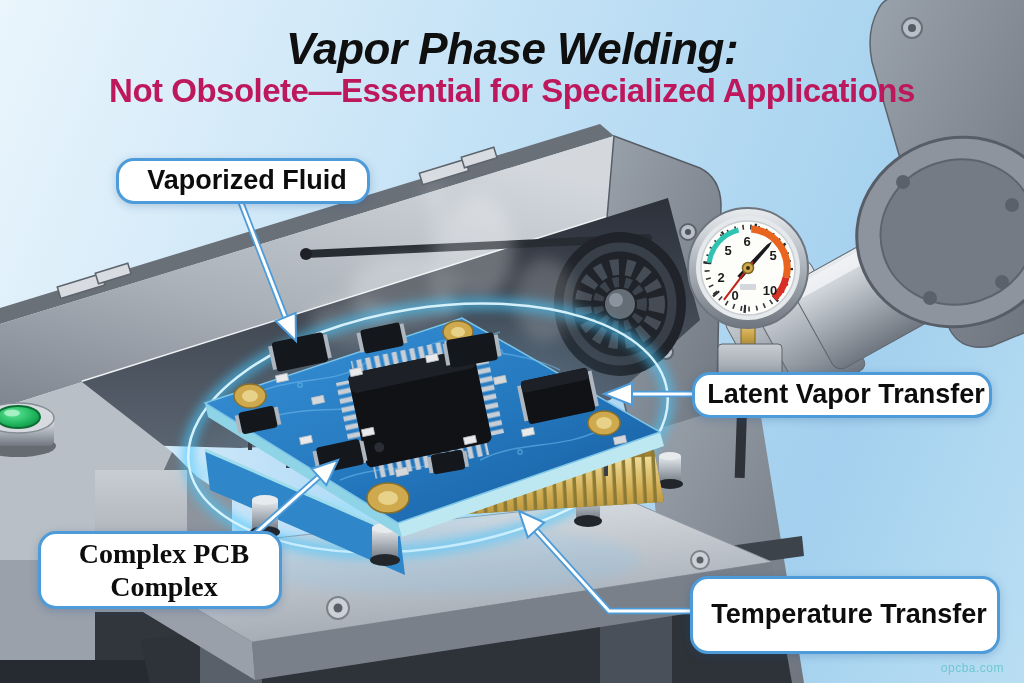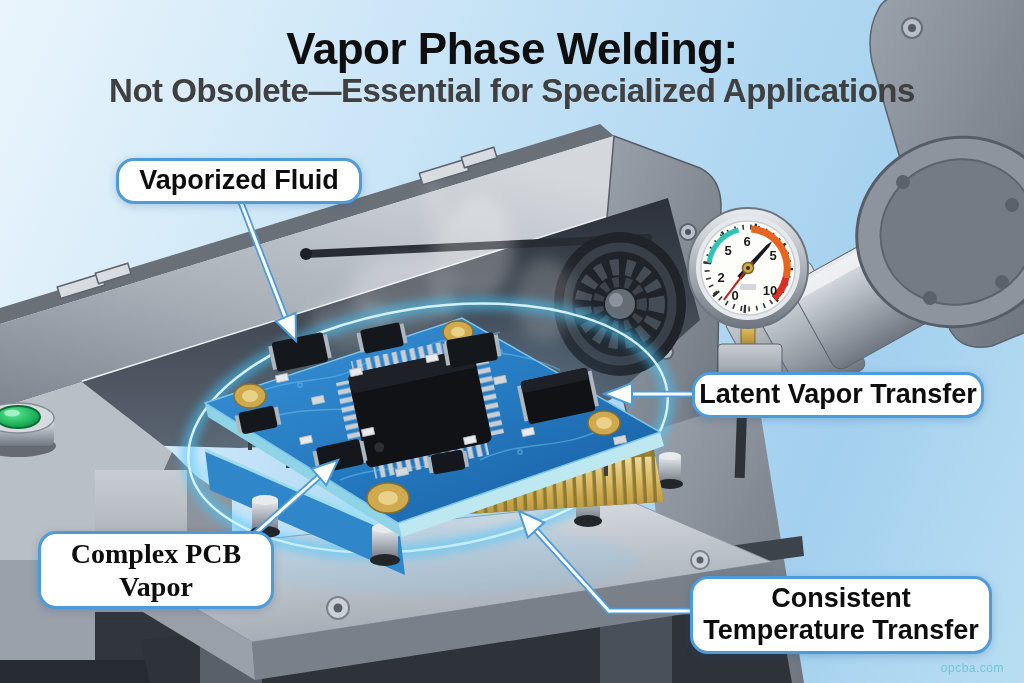--- a/index.html
+++ b/index.html
@@ -5,33 +5,34 @@
   html,body{margin:0;padding:0;}
   body{
     width:1024px;height:683px;overflow:hidden;position:relative;
     font-family:"Liberation Sans", sans-serif;
     background:linear-gradient(112deg,#eaf5fc 0%,#c6e3f6 38%,#a3d0ee 78%,#b9def3 100%);
   }
   .abs{position:absolute;}
   
   #title-line1{
     left:0;top:24px;width:100%;text-align:center;
-    font-size:44px;font-weight:800;letter-spacing:-0.5px;color:#0f0f10;
+    font-size:44px;font-weight:800;letter-spacing:-0.5px;color:#0f0f10;font-style:italic;
   }
   #title-line2{
     left:0;top:72px;width:100%;text-align:center;
-    font-size:33px;font-weight:800;letter-spacing:-0.5px;color:#404040;
+    font-size:33px;font-weight:800;letter-spacing:-0.5px;color:#be185d;
   }
   
   .callout{
     position:absolute;background:#ffffff;border:3px solid #4d9bd8;
     border-radius:18px;color:#0d0d0d;font-weight:800;text-align:center;
     display:flex;flex-direction:column;justify-content:center;
     box-shadow:0 2px 8px rgba(30,80,140,.25);
     line-height:1.18;
+    padding-left:8px;
   }
   #callout-vaporized-fluid{left:116px;top:158px;width:240px;height:40px;font-size:27px;}
   #callout-latent-heat{left:692px;top:372px;width:286px;height:40px;font-size:27px;}
   #callout-complex-pcb{left:38px;top:531px;width:230px;height:72px;font-size:28px;font-family:Liberation Serif, serif;}
   #callout-temp-control{left:690px;top:576px;width:296px;height:72px;font-size:27px;}
   
   #watermark{
     right:20px;bottom:8px;font-size:12px;color:#63c3cd;opacity:.85;letter-spacing:.5px;
   }
   svg{position:absolute;left:0;top:0;}
@@ -453,20 +454,19 @@
 <div class="abs" id="title-line2">Not Obsolete—Essential for Specialized Applications</div>
 
 <div class="callout" id="callout-vaporized-fluid">
   <span>Vaporized Fluid</span>
 </div>
 <div class="callout" id="callout-latent-heat">
   <span>Latent Vapor Transfer</span>
 </div>
 <div class="callout" id="callout-complex-pcb">
   <span>Complex PCB</span>
-  <span>Vapor</span>
+  <span>Complex</span>
 </div>
 <div class="callout" id="callout-temp-control">
-  <span>Consistent</span>
   <span>Temperature Transfer</span>
 </div>
 
 <div class="abs" id="watermark">opcba.com</div>
 
 </body></html>

